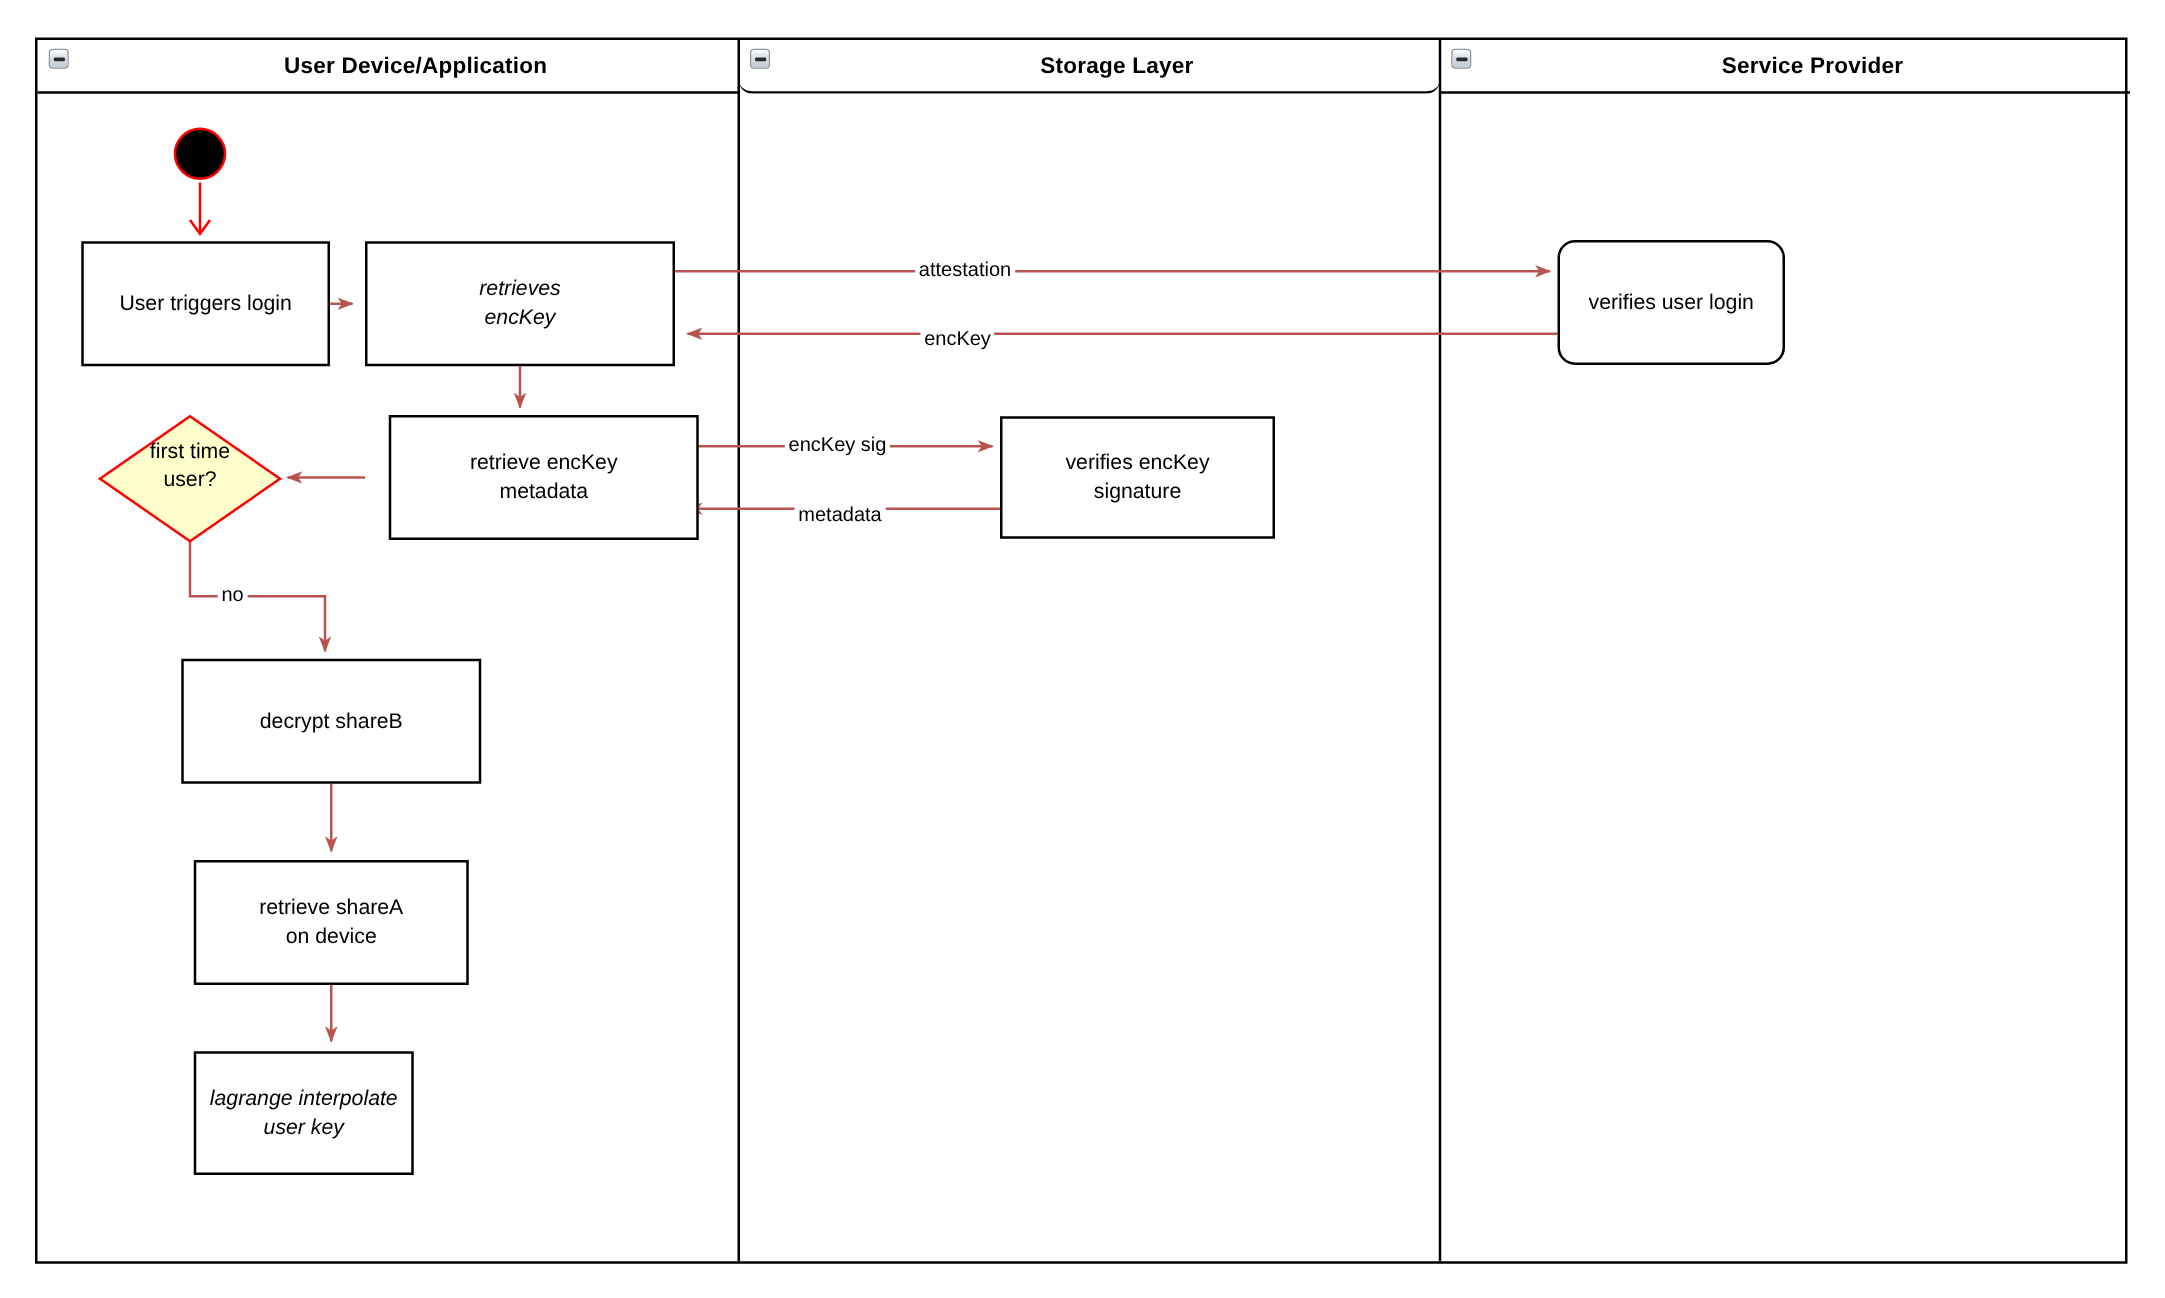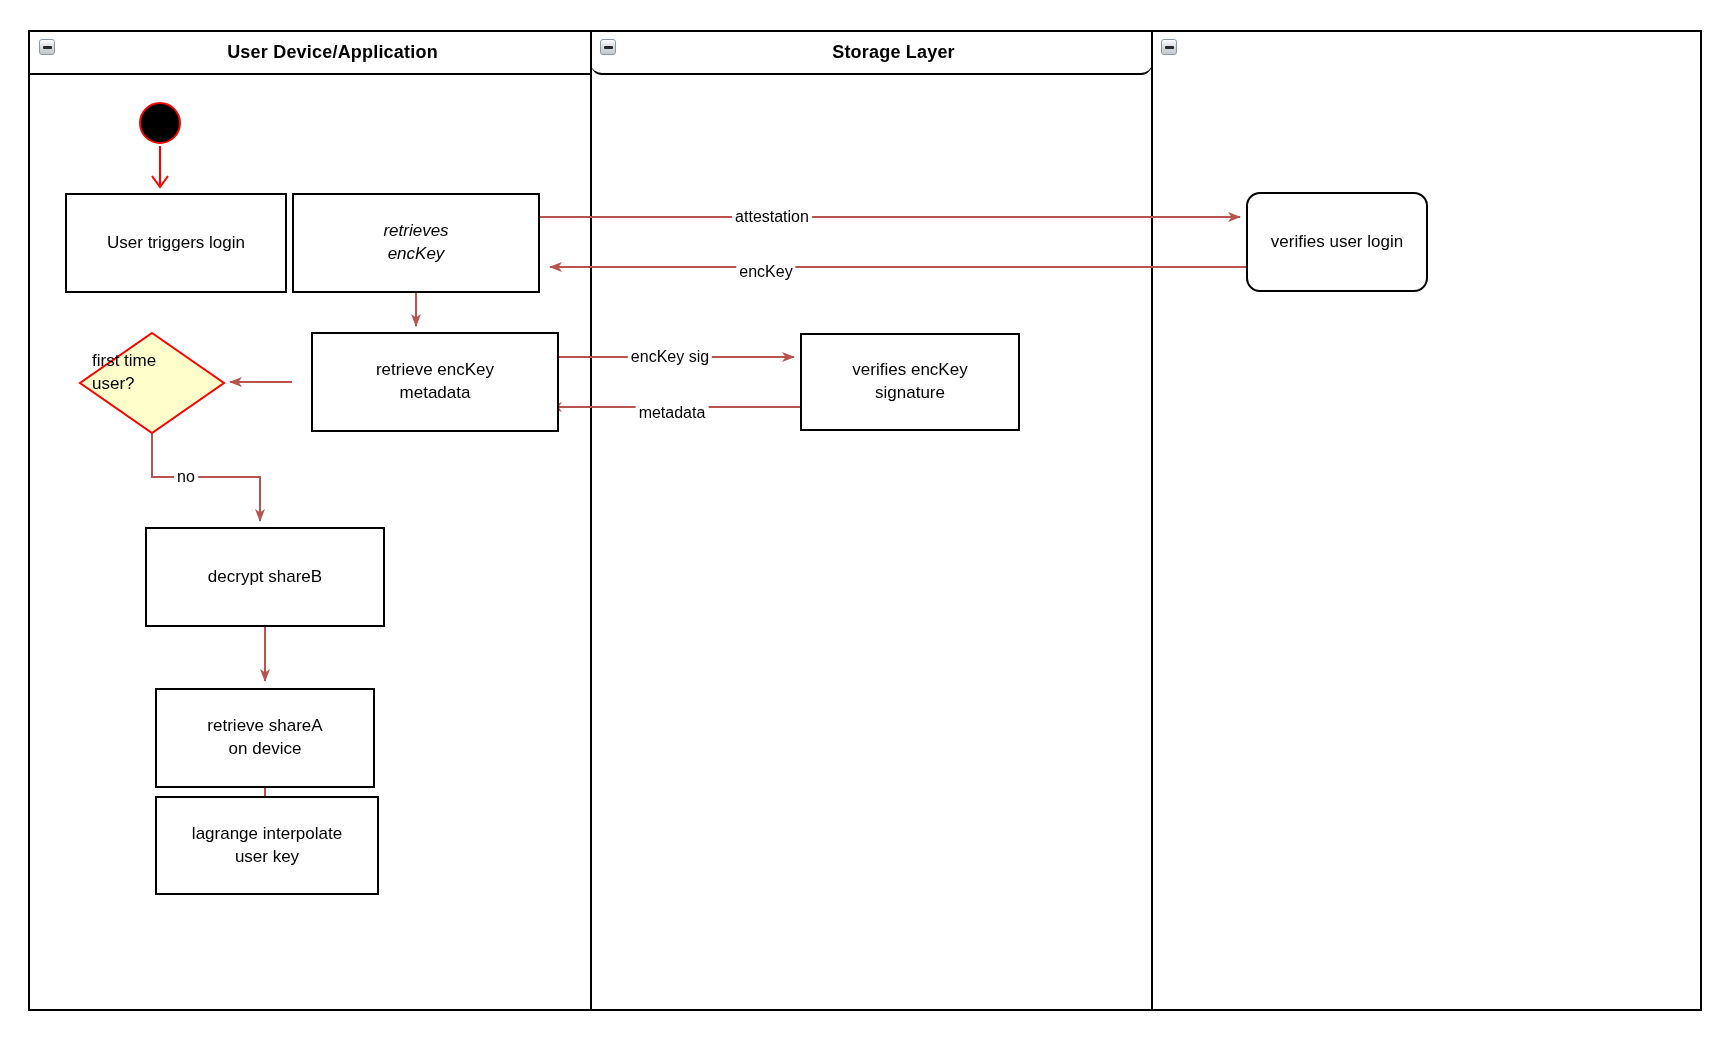--- a/index.html
+++ b/index.html
@@ -33,41 +33,44 @@
   .node{
     position:absolute;background:#fff;border:2px solid #000;box-sizing:border-box;
     display:flex;align-items:center;justify-content:center;text-align:center;
     font-size:17px;line-height:1.35;white-space:pre-line;z-index:3;
   }
   .start-node{
     position:absolute;left:139px;top:102px;width:42px;height:42px;border-radius:50%;
     background:#000;border:2px solid #ff0000;box-sizing:border-box;z-index:3;
   }
   .decision-label{
-    position:absolute;left:92px;top:350px;width:120px;
+    position:absolute;left:92px;top:350px;width:120px;text-align:center;
     font-size:17px;line-height:1.35;white-space:pre-line;z-index:4;
   }
   
   svg.wires{position:absolute;left:0;top:0;z-index:2;}
   
   .edge-label{
     position:absolute;transform:translate(-50%,-50%);
     background:#fff;padding:0 3px;font-size:16px;z-index:4;white-space:nowrap;
   }
 </style>
 </head>
 <body>
 
 <div class="pool">
 
   <div class="lane-header" style="left:0;width:561px;">
     <span class="lane-title">User Device/Application</span>
   </div>
   <div class="lane-header" style="left:561px;width:561px;border-radius:11px;">
     <span class="lane-title">Storage Layer</span>
+  </div>
+  <div class="lane-header" style="left:1122px;width:552px;">
+    <span class="lane-title">Service Provider</span>
   </div>
 
   <div class="collapse-btn" style="left:9px;">
       <span class="bar"></span>
     </div>
   <div class="collapse-btn" style="left:570px;">
       <span class="bar"></span>
     </div>
   <div class="collapse-btn" style="left:1131px;">
       <span class="bar"></span>
@@ -99,37 +102,37 @@
     <path d="M152,433 V477 H260 V521" marker-end="url(#ah)"></path>
     <path d="M265,627 V681" marker-end="url(#ah)"></path>
     <path d="M265,788 V833" marker-end="url(#ah)"></path>
   </g>
 
   <polygon points="152,333 224,383 152,433 80,383" fill="#ffffcc" stroke="#ff0000" stroke-width="2"></polygon>
 </svg>
 
 <div class="start-node"></div>
 
-<div class="node" style="left:65px;top:193px;width:222px;height:100px;">User triggers login</div>
+<div class="node" style="left:65px;top:193px;width:199px;height:100px;">User triggers login</div>
 
 <div class="node" style="left:292px;top:193px;width:248px;height:100px;font-style:italic;">retrieves
 encKey</div>
 
 <div class="node" style="left:292px;top:332px;width:248px;height:100px;margin-left:19px;">retrieve encKey
 metadata</div>
 
 <div class="decision-label">first time
 user?</div>
 
 <div class="node" style="left:145px;top:527px;width:240px;height:100px;">decrypt shareB</div>
 
 <div class="node" style="left:155px;top:688px;width:220px;height:100px;">retrieve shareA
 on device</div>
 
-<div class="node" style="left:155px;top:796px;width:224px;height:99px;">lagrange interpolate
+<div class="node" style="left:155px;top:841px;width:176px;height:99px;font-style:italic;">lagrange interpolate
 user key</div>
 
 <div class="node" style="left:800px;top:333px;width:220px;height:98px;">verifies encKey
 signature</div>
 
 <div class="node" style="left:1246px;top:192px;width:182px;height:100px;border-radius:14px;">verifies user login</div>
 
 <span class="edge-label" style="left:772px;top:217px;">attestation</span>
 <span class="edge-label" style="left:766px;top:272px;">encKey</span>
 <span class="edge-label" style="left:670px;top:357px;">encKey sig</span>

